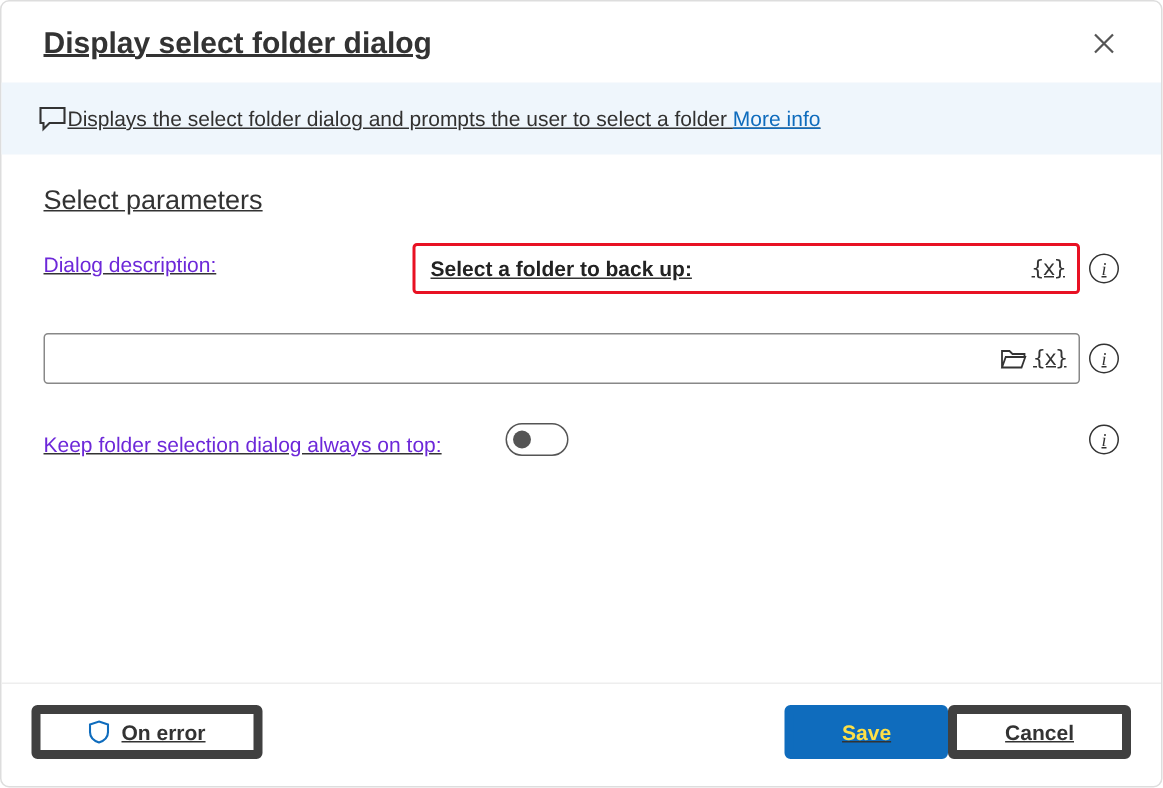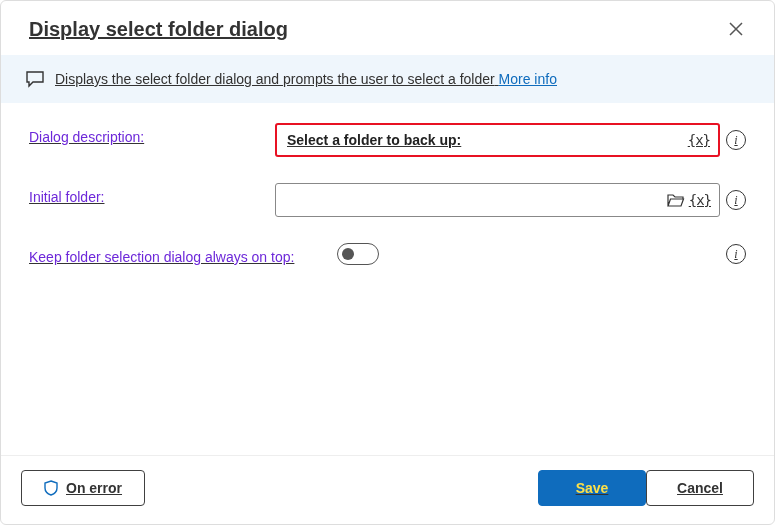--- a/index.html
+++ b/index.html
@@ -41,21 +41,20 @@
     align-items: center;
     justify-content: center;
     cursor: pointer;
     color: #555;
   }
   .info-bar {
     background: #eff6fc;
     padding: 14px 24px;
     display: flex;
     align-items: center;
-    gap: 10px;
     color: #323130;
     font-size: 14px;
   }
   .info-bar svg { flex-shrink: 0; }
   .info-bar a { color: #0f6cbd; text-decoration: underline; cursor: pointer; }
   .body {
     padding: 20px 28px 6px 28px;
     flex: 1;
     overflow: auto;
   }
@@ -182,23 +181,23 @@
   }
   .footer {
     border-top: 1px solid #eee;
     padding: 14px 20px 18px 20px;
     display: flex;
     align-items: center;
   }
   .btn {
     height: 36px;
     min-width: 108px;
-    padding: 0 22px;
+    padding: 0 32px;
     border-radius: 4px;
-    border: 1px solid #404040;
+    border: 6px solid #404040;
     background: #fff;
     font-size: 14px;
     font-weight: 600;
     cursor: pointer;
     display: flex;
     align-items: center;
     justify-content: center;
     gap: 8px;
     color: #333;
   }
@@ -229,34 +228,34 @@
     <svg width="20" height="20" viewBox="0 0 20 20">
         <path d="M2 3 h16 v10 h-10 l-4 4 v-4 h-2 z" fill="none" stroke="#333" stroke-width="1.4"></path>
       </svg>
     <span>
       <span>Displays the select folder dialog and prompts the user to select a folder</span>
       <a>More info</a>
     </span>
   </div>
 
   <div class="body">
+    <div class="section-title">Select parameters</div>
 
     <div class="form-row">
       <div class="form-label">Dialog description:</div>
       <div class="field-wrap">
         <div class="text-input highlighted">
           <span class="value">Select a folder to back up:</span>
           <span class="var-glyph">{x}</span>
         </div>
         <div class="info-circle">i</div>
       </div>
     </div>
 
     <div class="form-row">
-      <div class="form-label">Initial folder:</div>
       <div class="field-wrap">
         <div class="text-input">
           <span class="value pale"></span>
           <span class="input-icon">
             <svg width="18" height="16" viewBox="0 0 18 16">
                 <path d="M1 3 h5 l2 2 h8 v2 H3.5 L1 14 V3 z M3.5 7 h13 l-2.5 7 H1 z" fill="none" stroke="#333" stroke-width="1.2"></path>
               </svg>
           </span>
           <span class="var-glyph">{x}</span>
         </div>

